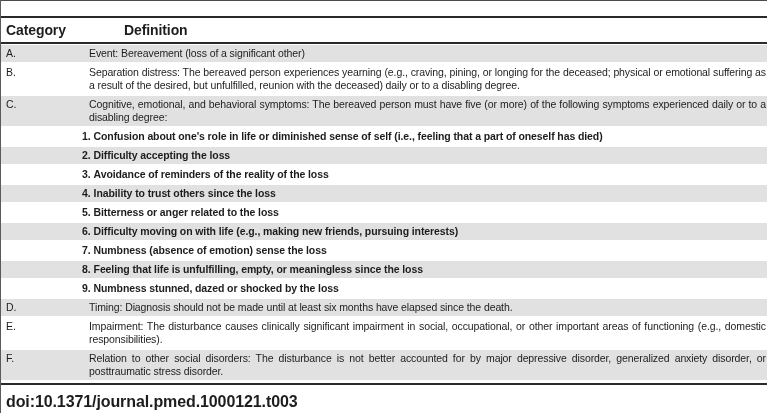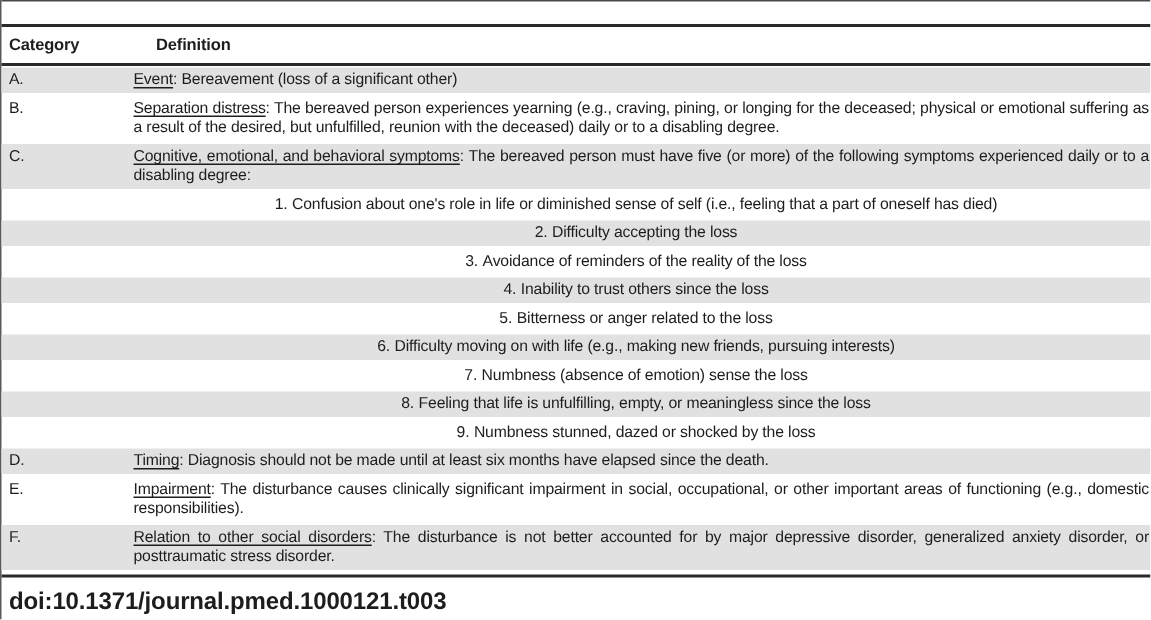--- a/index.html
+++ b/index.html
@@ -21,42 +21,43 @@
 
   .grid-row {
     display: grid;
     grid-template-columns: 80px 1fr;
     align-items: start;
   }
 
   .header-row {
     height: 24px;
     align-items: center;
-    font-size: 11px;
+    font-size: 14px;
     font-weight: bold;
     letter-spacing: -0.1px;
+    gap: 20px;
   }
   .header-row .cat-h { padding-left: 5px; }
   .header-row .def-h { padding-left: 7px; margin-left: 16px; }
 
   .rows { padding-top: 1px; }
   .row {
     font-size: 10.5px;
     line-height: 13px;
     letter-spacing: -0.1px;
     margin-bottom: 2px;
   }
   .row:last-child { margin-bottom: 3px; }
   .shaded { background: #e1e1e1; }
 
   .cat { padding: 2px 0 2px 5px; }
   .def { padding: 2px 1px 2px 8px; text-align: justify; }
-  .def.item { padding-left: 1px; text-align: center; }
+  .def.item { padding-left: 1px; text-align: left; font-weight: bold; }
 
-  .term { text-decoration: underline; text-underline-offset: 2px; }
+  .term { text-underline-offset: 2px; }
   .num { margin-right: 3px; }
 
   .doi {
     padding: 8px 0 0 5px;
     font-size: 16px;
     font-weight: bold;
     letter-spacing: -0.1px;
   }
 </style>
 </head>

